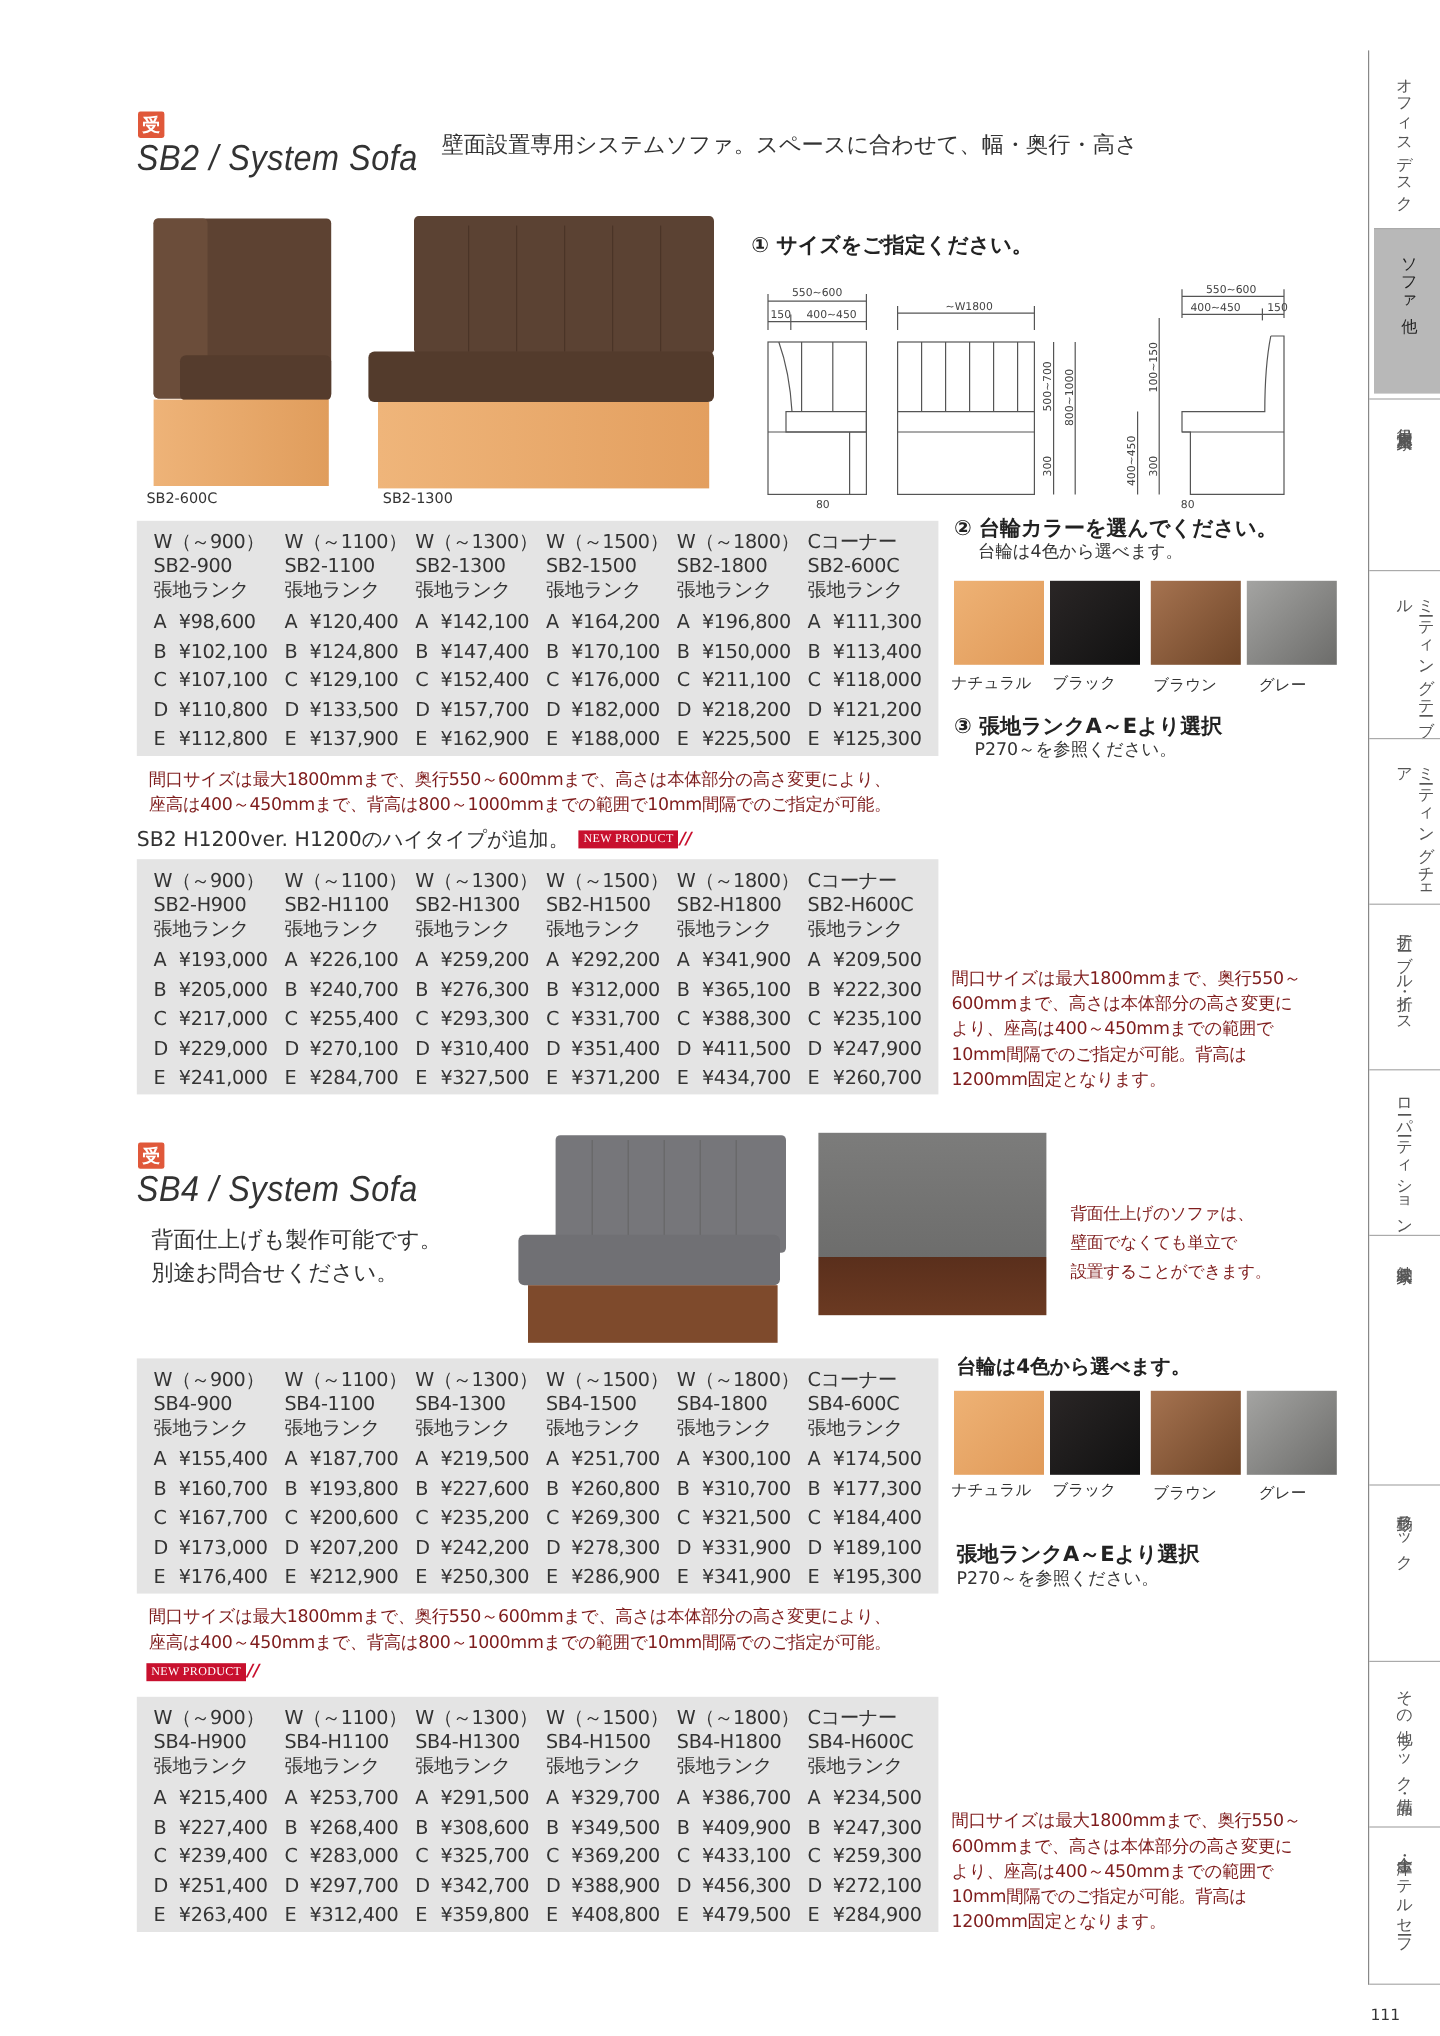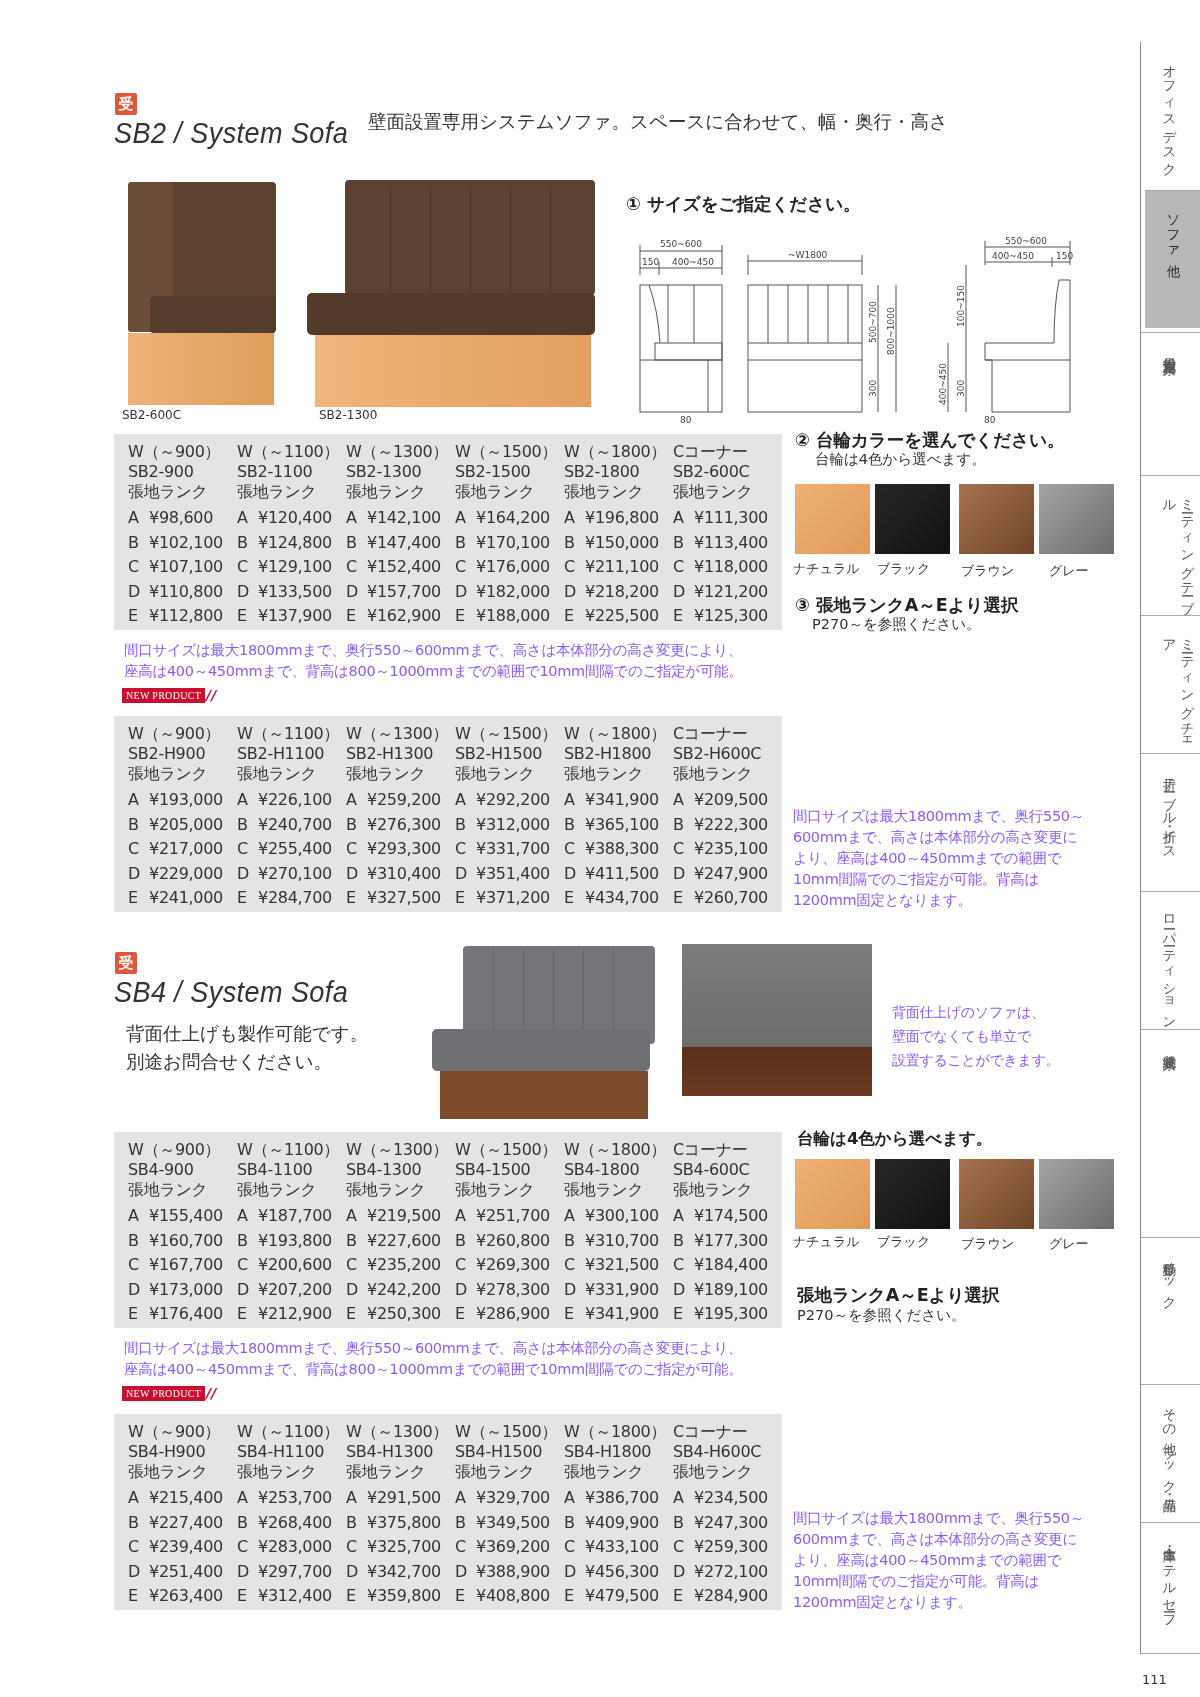--- a/index.html
+++ b/index.html
@@ -9,21 +9,21 @@
   .uke{width:22px;height:22px;background:#e0583a;color:#fff;font-size:15px;font-weight:bold;line-height:22px;text-align:center;border-radius:2px;}
   .title{font-family:"Liberation Sans",sans-serif;font-style:italic;font-size:30px;color:#333;letter-spacing:0.5px;font-weight:300;transform:scaleX(0.9);transform-origin:left center;}
   .desc{font-size:18.5px;line-height:28px;color:#333;}
   .caption{font-size:12px;color:#333;}
   .ptable{background:#e4e4e4;padding:8px 0 6px 14px;display:flex;}
   .pcol{width:111px;font-size:16px;line-height:20px;color:#333;letter-spacing:-0.3px;}
   .pcol .h{line-height:20px;}
   .pcol .r{line-height:24.5px;white-space:nowrap;}
   .pcol .r .g{display:inline-block;width:21px;}
   .pcol .hsp{height:4px;}
-  .note{font-size:14.5px;line-height:21px;color:#8b5cf6;letter-spacing:-0.3px;}
+  .note{font-size:14.5px;line-height:21px;color:#7f1d1d;letter-spacing:-0.3px;}
   .subhead{font-size:17px;color:#333;display:flex;align-items:center;}
   .newbadge{display:inline-flex;align-items:center;margin-left:8px;height:15px;}
   .newbadge .t{background:#c8102e;color:#fff;font-family:"Liberation Serif",serif;font-size:10px;padding:0 4px;line-height:15px;letter-spacing:0.3px;}
   .newbadge .s{color:#c8102e;font-weight:bold;font-style:italic;font-size:14px;margin-left:1px;line-height:15px;}
   .step{font-size:17.5px;font-weight:bold;color:#222;}
   .stepsub{font-size:14.5px;color:#333;}
   .sw{position:absolute;width:75px;height:70px;}
   .swl{position:absolute;font-size:13px;color:#333;}
   .side{position:absolute;left:1140px;top:42px;width:60px;border-left:1px solid #888;height:1612px;}
   .tab{position:absolute;left:0;width:60px;border-top:1px solid #aaa;}
@@ -208,20 +208,21 @@
       <div class="r"><span class="g">E</span><span>¥125,300</span></div>
     </div>
 </div>
 
 <div class="abs note" style="left:124px;top:640px;">
   <div>間口サイズは最大1800mmまで、奥行550～600mmまで、高さは本体部分の高さ変更により、</div>
     <div>座高は400～450mmまで、背高は800～1000mmまでの範囲で10mm間隔でのご指定が可能。</div>
 </div>
 
 <div class="abs subhead" style="left:114px;top:688px;">
+  <span>SB2 H1200ver. H1200のハイタイプが追加。</span>
   <span class="newbadge">
       <span class="t">NEW PRODUCT</span>
       <span class="s">//</span>
     </span>
 </div>
 
 <div class="abs ptable" style="left:114px;top:716px;width:668px;height:196px;">
   <div class="pcol">
       <div class="h">W（～900）</div>
       <div class="h">SB2-H900</div>
@@ -439,21 +440,21 @@
       <div class="r"><span class="g">C</span><span>¥283,000</span></div>
       <div class="r"><span class="g">D</span><span>¥297,700</span></div>
       <div class="r"><span class="g">E</span><span>¥312,400</span></div>
     </div>
   <div class="pcol">
       <div class="h">W（～1300）</div>
       <div class="h">SB4-H1300</div>
       <div class="h">張地ランク</div>
       <div class="hsp"></div>
       <div class="r"><span class="g">A</span><span>¥291,500</span></div>
-      <div class="r"><span class="g">B</span><span>¥375,800</span></div>
+      <div class="r"><span class="g">B</span><span>¥308,600</span></div>
       <div class="r"><span class="g">C</span><span>¥325,700</span></div>
       <div class="r"><span class="g">D</span><span>¥342,700</span></div>
       <div class="r"><span class="g">E</span><span>¥359,800</span></div>
     </div>
   <div class="pcol">
       <div class="h">W（～1500）</div>
       <div class="h">SB4-H1500</div>
       <div class="h">張地ランク</div>
       <div class="hsp"></div>
       <div class="r"><span class="g">A</span><span>¥329,700</span></div>

